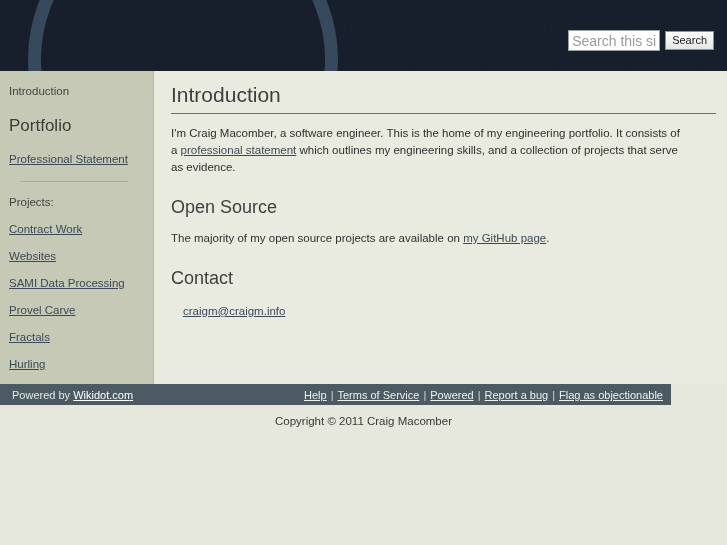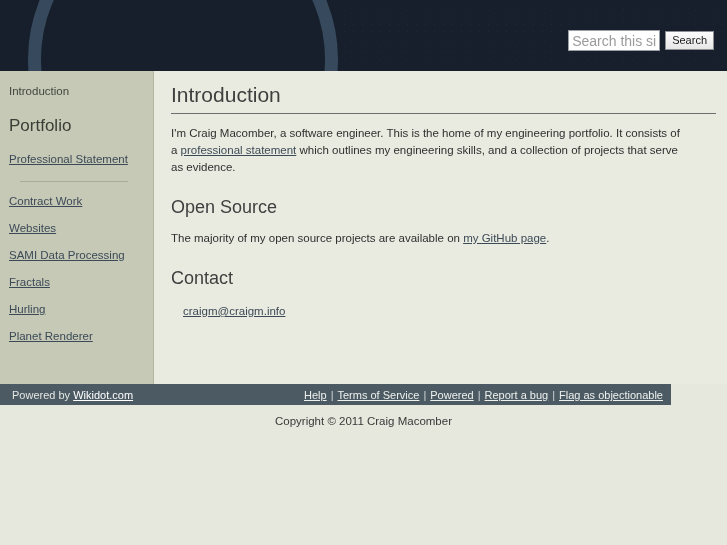--- a/index.html
+++ b/index.html
@@ -255,23 +255,25 @@
   </div>
 </div>
 
 <div id="shell">
 
   <div id="sidebar">
     <div class="side-plain">Introduction</div>
     <div class="side-h1">Portfolio</div>
     <a class="side-link" href="#">Professional Statement</a>
     <hr id="side-rule">
+    <div class="side-projects-label">Projects:</div>
     <a class="side-proj-link" href="#">Contract Work</a>
     <a class="side-proj-link" href="#">Websites</a>
     <a class="side-proj-link" href="#">SAMI Data Processing</a>
+    <a class="side-proj-link" href="#">Provel Carve</a>
     <a class="side-proj-link" href="#">Fractals</a>
     <a class="side-proj-link" href="#">Hurling</a>
     <a class="side-proj-link" href="#">Planet Renderer</a>
   </div>
 
   <div id="content">
     <h1 class="c-h1">Introduction</h1>
 
     <p class="c-p"><span>I'm Craig Macomber, a software engineer. This is the home of my engineering portfolio. It consists of a </span><a href="#">professional statement</a><span> which outlines my engineering skills, and a collection of projects that serve as evidence.</span></p>
 

